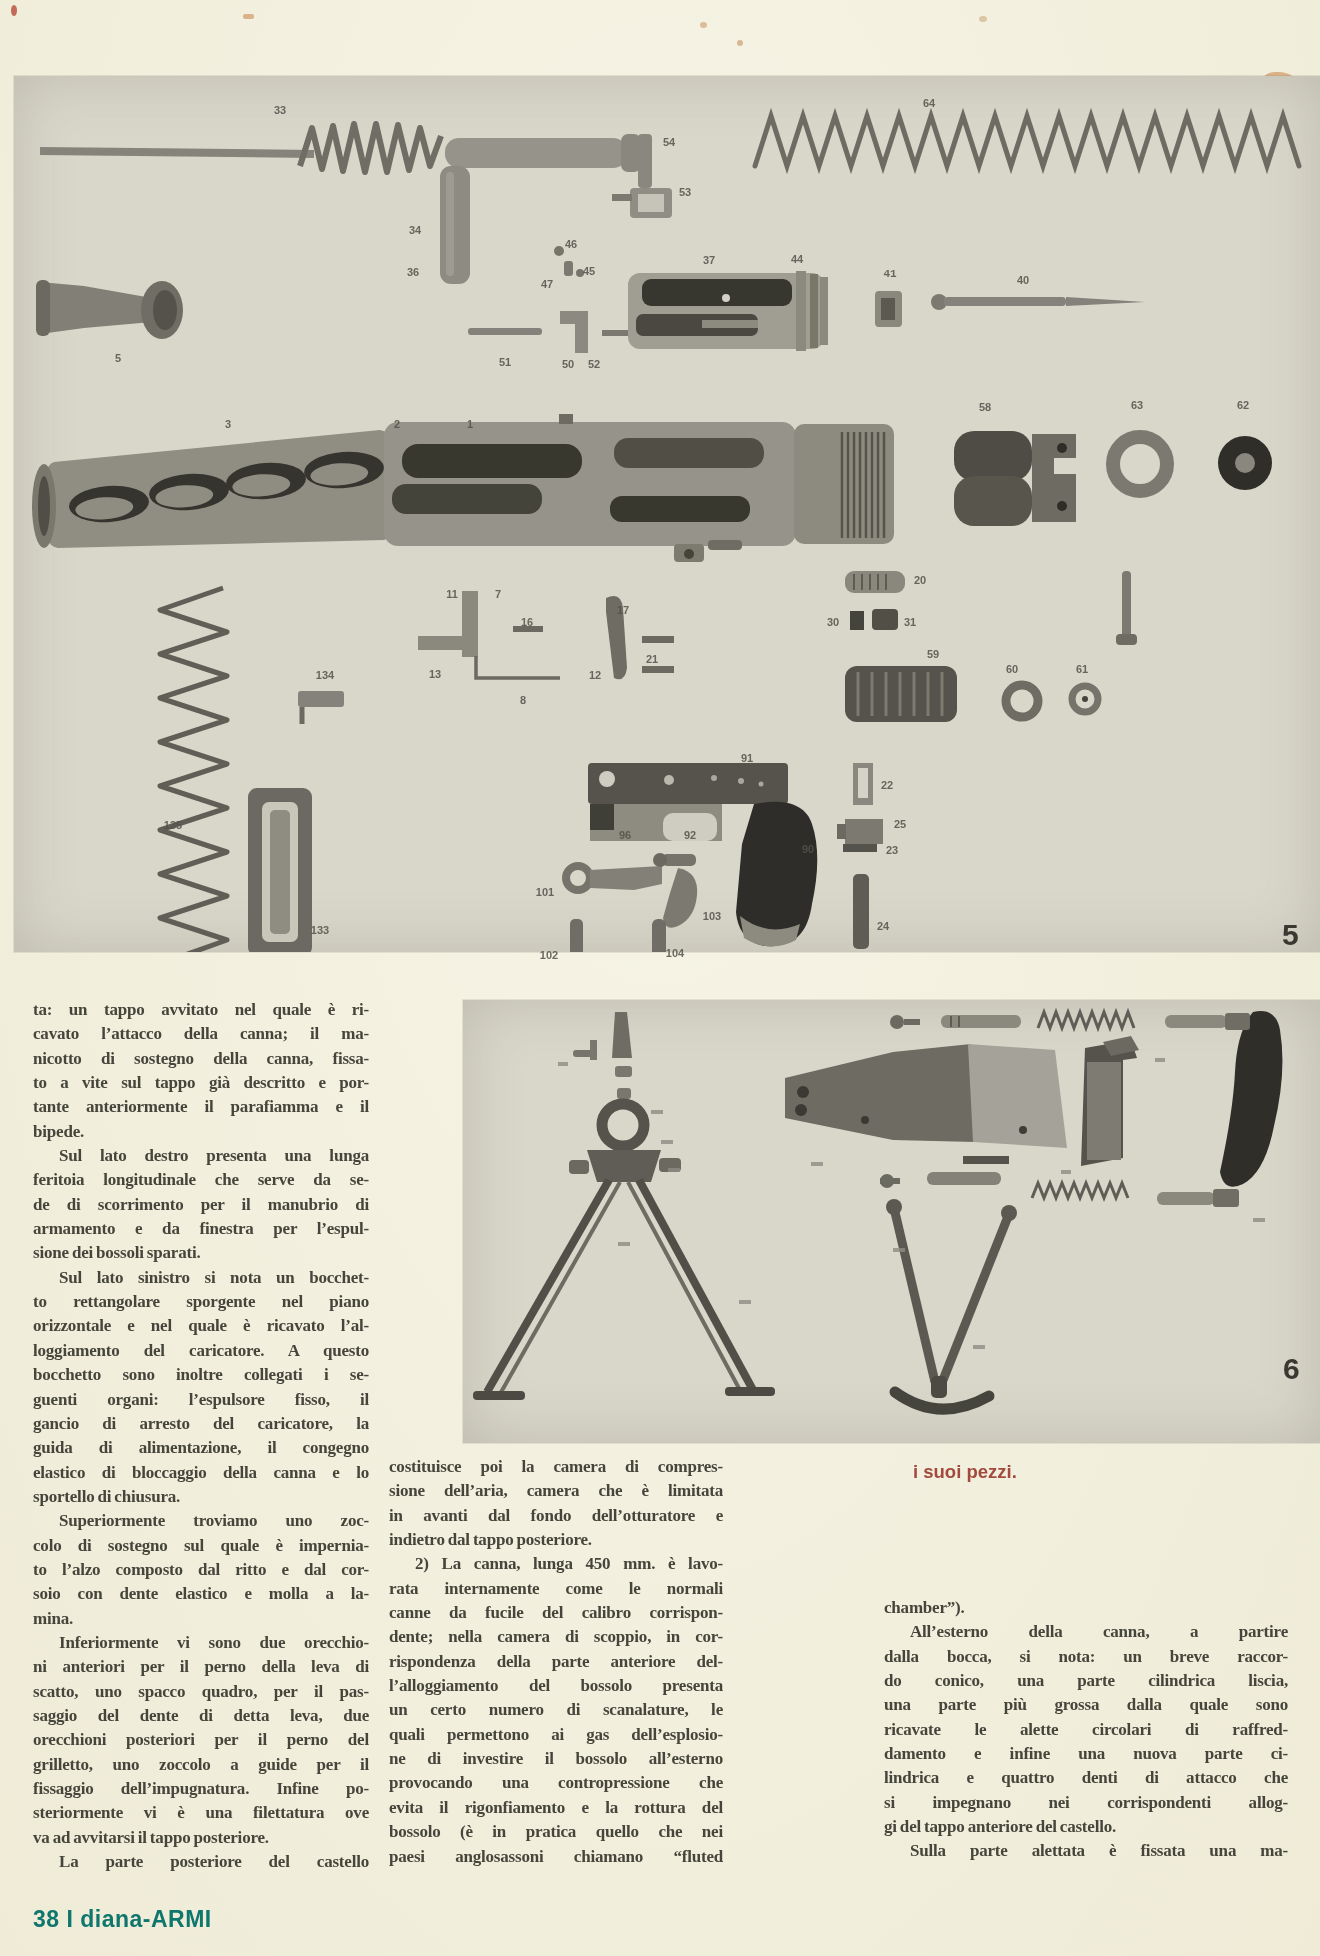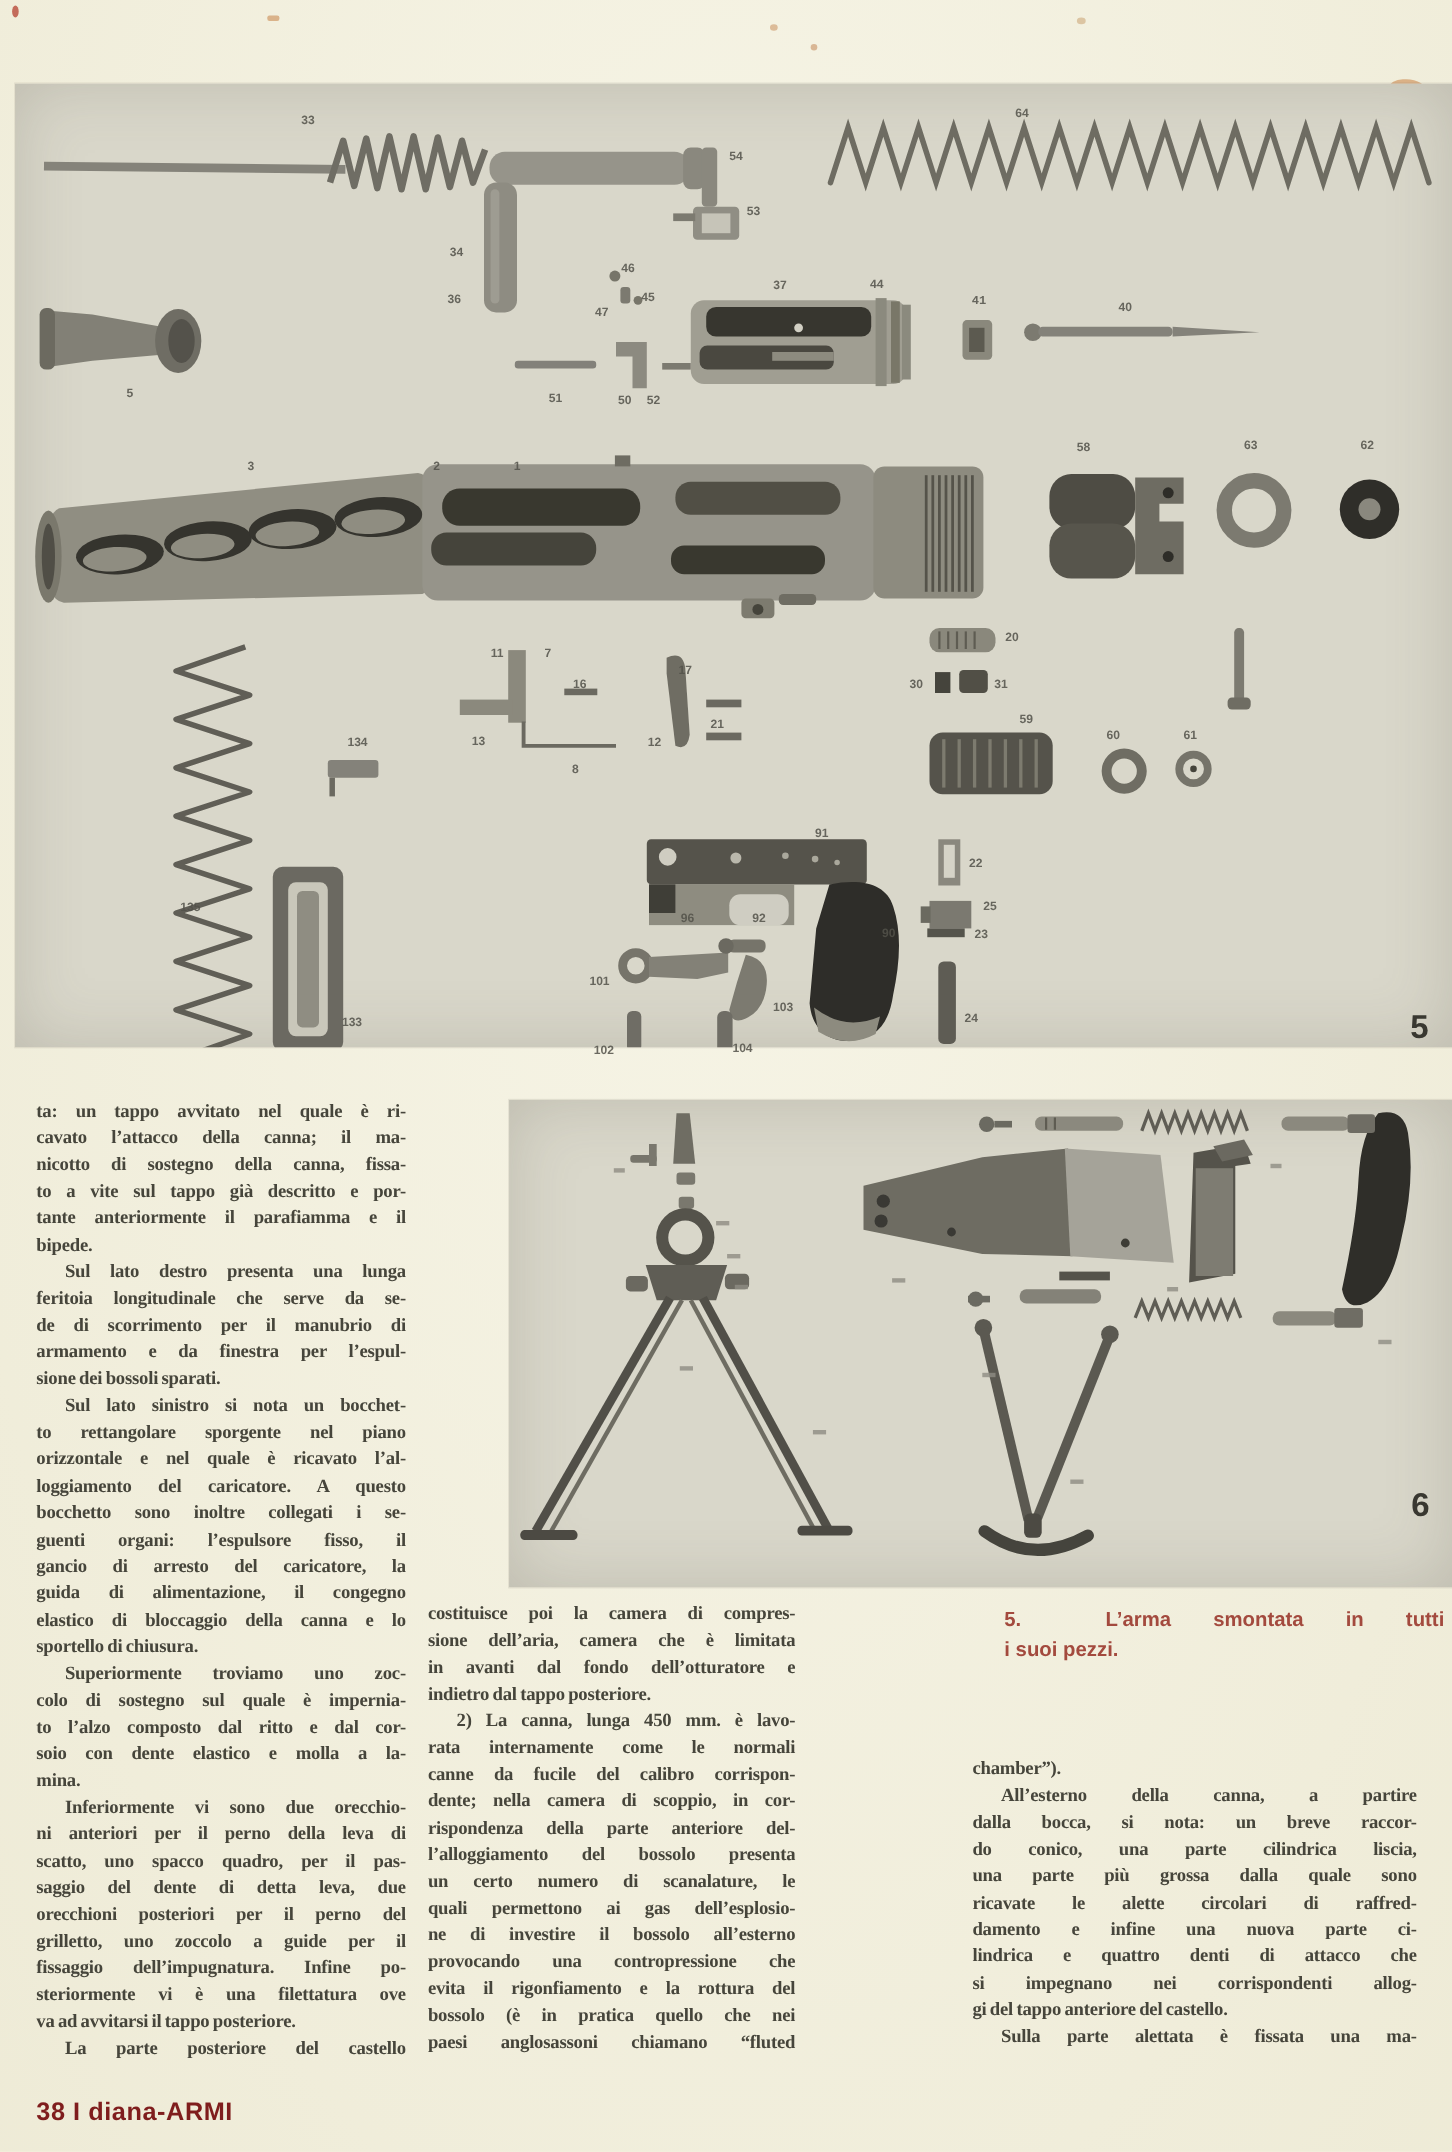--- a/index.html
+++ b/index.html
@@ -26,21 +26,21 @@
   .tl.end{text-align-last:left;}
   .tl.ind{text-indent:26px;}
   #col-left{left:33px;top:998px;width:336px;}
   #col-mid{left:389px;top:1455px;width:334px;}
   #col-right{left:884px;top:1596px;width:404px;}
   #caption{position:absolute;left:913px;top:1458px;width:400px;
     font-family:"Liberation Sans",sans-serif;font-weight:bold;font-size:18.5px;color:#a34a3e;}
   #caption .tl{height:27px;line-height:27px;letter-spacing:0;word-spacing:0;}
   #footer{position:absolute;left:33px;top:1906px;
     font-family:"Liberation Sans",sans-serif;font-weight:bold;font-size:23px;
-    color:#7f1d1d;letter-spacing:0.5px;}
+    color:#0f766e;letter-spacing:0.5px;}
   .speck{position:absolute;border-radius:50%;pointer-events:none;}
 </style>
 </head>
 <body>
 
 <div class="speck" style="left:11px;top:5px;width:6px;height:11px;background:#b84a3a;opacity:.8;"></div>
 <div class="speck" style="left:243px;top:14px;width:11px;height:5px;background:#c98a52;opacity:.6;border-radius:2px;"></div>
 <div class="speck" style="left:700px;top:22px;width:7px;height:6px;background:#c4854f;opacity:.5;"></div>
 <div class="speck" style="left:737px;top:40px;width:6px;height:6px;background:#bd7c47;opacity:.5;"></div>
 <div class="speck" style="left:979px;top:16px;width:8px;height:6px;background:#c09058;opacity:.45;"></div>
@@ -430,19 +430,18 @@
     <div class="tl">una parte più grossa dalla quale sono</div>
     <div class="tl">ricavate le alette circolari di raffred-</div>
     <div class="tl">damento e infine una nuova parte ci-</div>
     <div class="tl">lindrica e quattro denti di attacco che</div>
     <div class="tl">si impegnano nei corrispondenti allog-</div>
     <div class="tl end">gi del tappo anteriore del castello.</div>
     <div class="tl ind">Sulla parte alettata è fissata una ma-</div>
   </div>
 
 <div id="caption">
-    <div class="tl">5.&nbsp; L’arma smontata in tutti</div>
     <div class="tl end">i suoi pezzi.</div>
   </div>
 
 <div id="footer">
   <span>38 I diana-ARMI</span>
 </div>
 
 </body></html>

